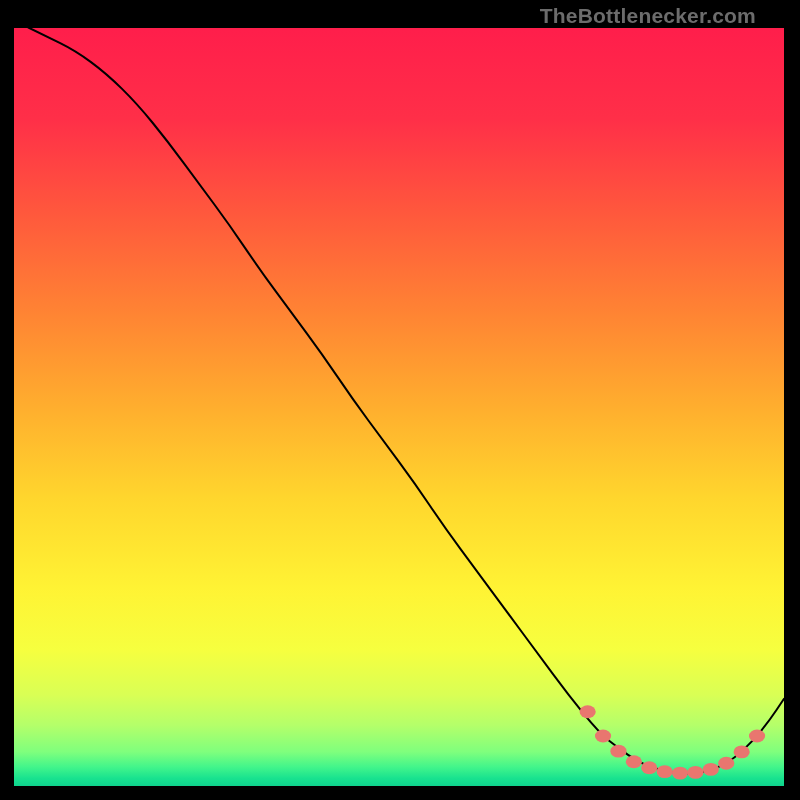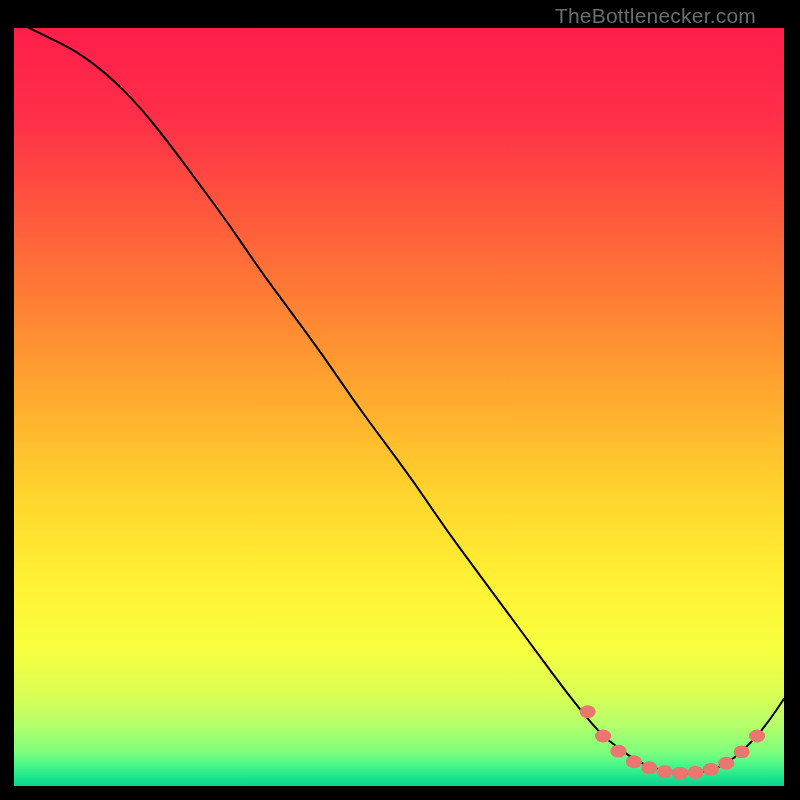--- a/index.html
+++ b/index.html
@@ -10,20 +10,21 @@
     background: #000;
     overflow: hidden;
   }
   .frame {
     position: absolute;
     left: 0;
     top: 0;
     width: 768px;
     height: 800px;
     background: #000;
+    font-weight: bold;
   }
   .plot {
     position: absolute;
     left: 14px;
     top: 28px;
     width: 770px;
     height: 758px;
     overflow: hidden;
   }
   .gradient {

